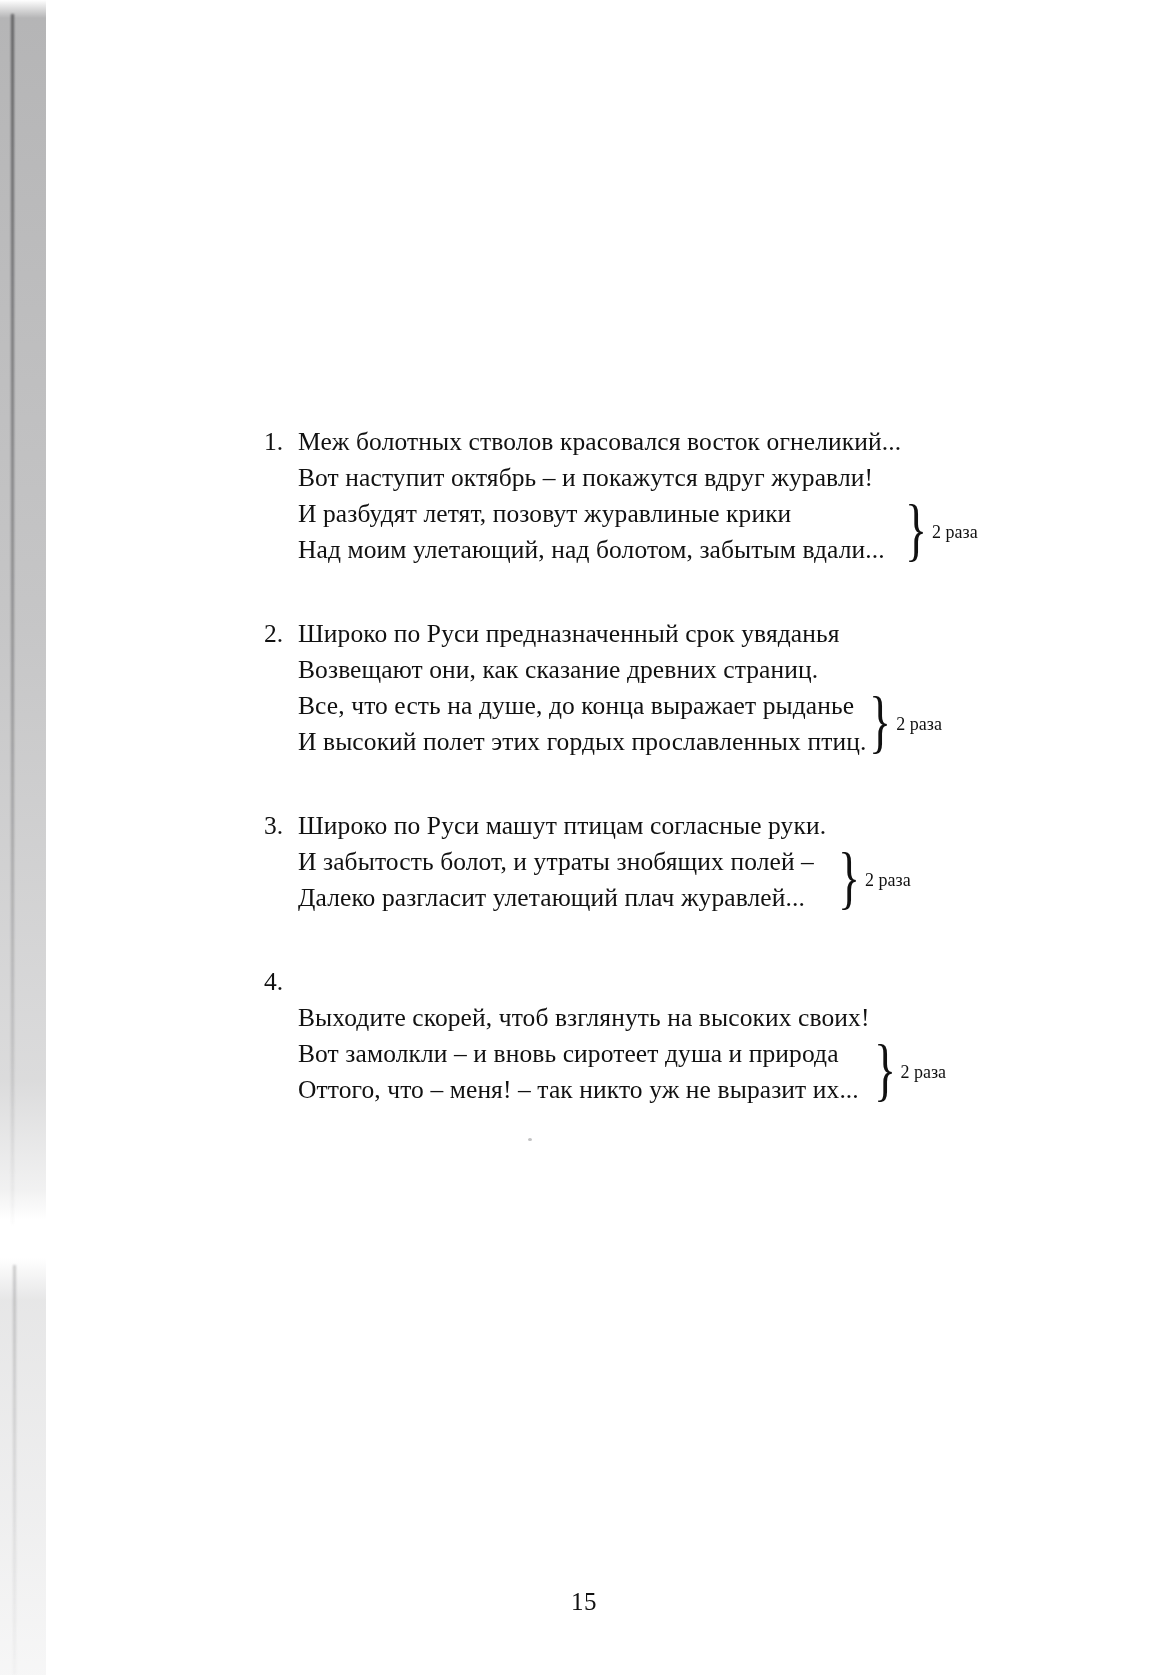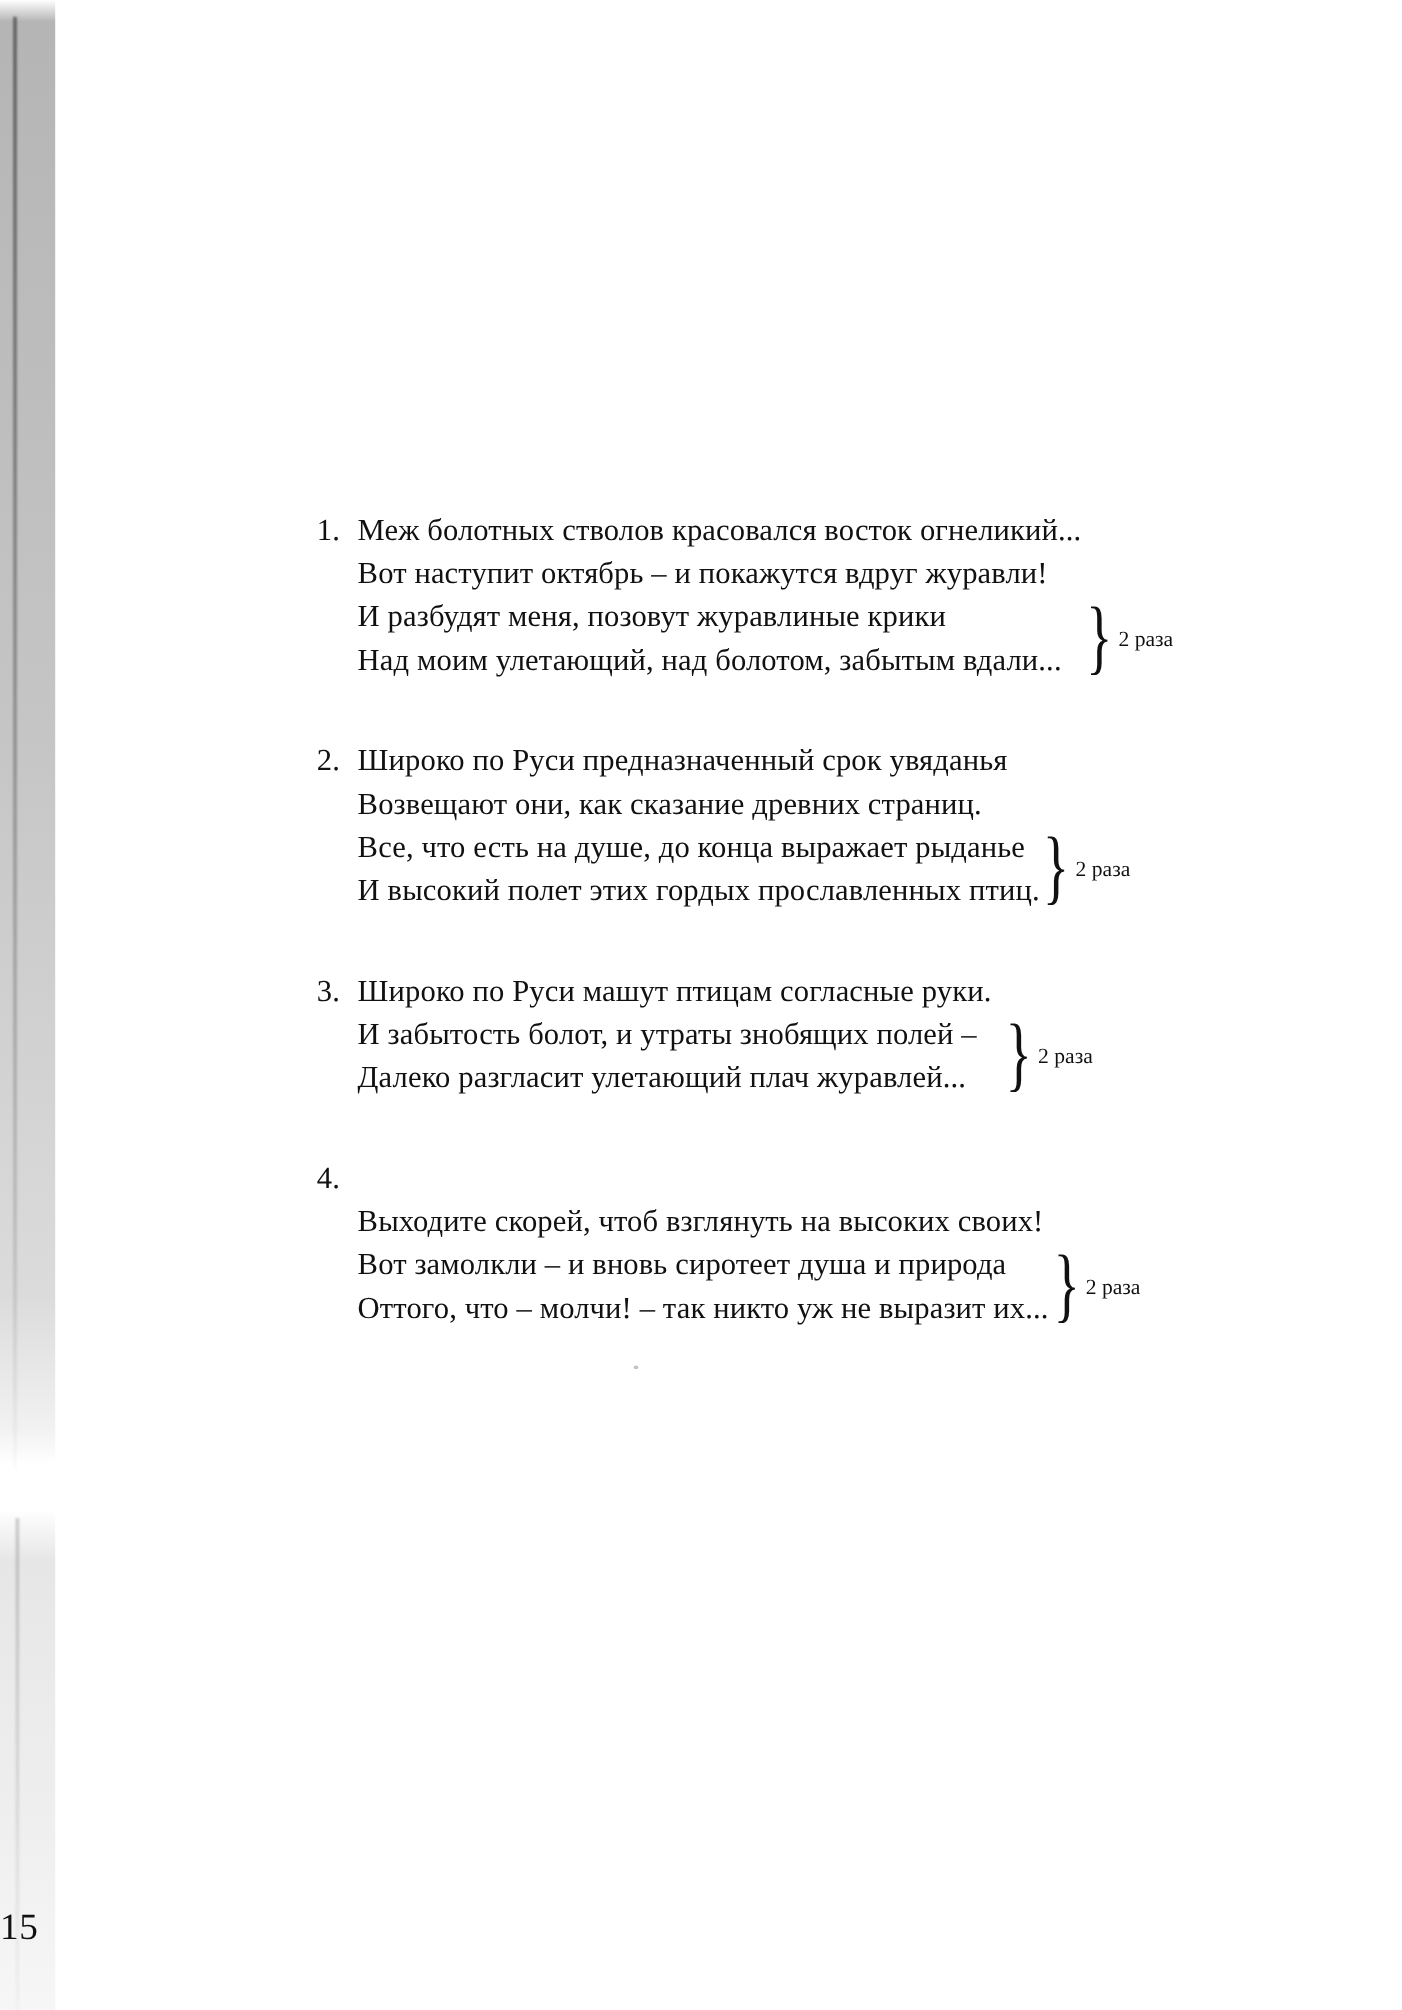--- a/index.html
+++ b/index.html
@@ -134,22 +134,22 @@
   .stanza[data-stanza="1"] .repeat { margin-left: 2px; }
   .stanza[data-stanza="2"] .repeat { margin-left: 1px; }
   .stanza[data-stanza="3"] .repeat { margin-left: 10px; }
   .stanza[data-stanza="4"] .repeat { margin-left: 2px; }
 
   .page-number {
     position: absolute;
     left: 0;
     top: 1588px;
     width: 1168px;
-    text-align: left;
-    font-size: 31px;
+    text-align: center;
+    font-size: 25px;
     letter-spacing: 0.5px;
   }
 
   
   .speck {
     position: absolute;
     left: 528px;
     top: 1138px;
     width: 4px;
     height: 3px;
@@ -175,21 +175,21 @@
           <div class="line">
             <span class="line-num">1.</span>
             <span class="line-text">Меж болотных стволов красовался восток огнеликий...</span>
           </div>
           <div class="line">
             <span class="line-num"></span>
             <span class="line-text">Вот наступит октябрь – и покажутся вдруг журавли!</span>
           </div>
           <div class="line">
             <span class="line-num"></span>
-            <span class="line-text">И разбудят меня, позовут журавлиные крики</span>
+            <span class="line-text">И разбудят летят, позовут журавлиные крики</span>
           </div>
           <div class="line">
             <span class="line-num"></span>
             <span class="line-text">Над моим улетающий, над болотом, забытым вдали...</span>
           </div>
         </div>
         <div class="repeat">
           <span class="repeat-brace">}</span>
           <span class="repeat-label">2 раза</span>
         </div>
@@ -255,21 +255,21 @@
           <div class="line">
             <span class="line-num"></span>
             <span class="line-text">Выходите скорей, чтоб взглянуть на высоких своих!</span>
           </div>
           <div class="line">
             <span class="line-num"></span>
             <span class="line-text">Вот замолкли – и вновь сиротеет душа и природа</span>
           </div>
           <div class="line">
             <span class="line-num"></span>
-            <span class="line-text">Оттого, что – молчи! – так никто уж не выразит их...</span>
+            <span class="line-text">Оттого, что – меня! – так никто уж не выразит их...</span>
           </div>
         </div>
         <div class="repeat">
           <span class="repeat-brace">}</span>
           <span class="repeat-label">2 раза</span>
         </div>
       </div>
     </div>
 
   </div>

